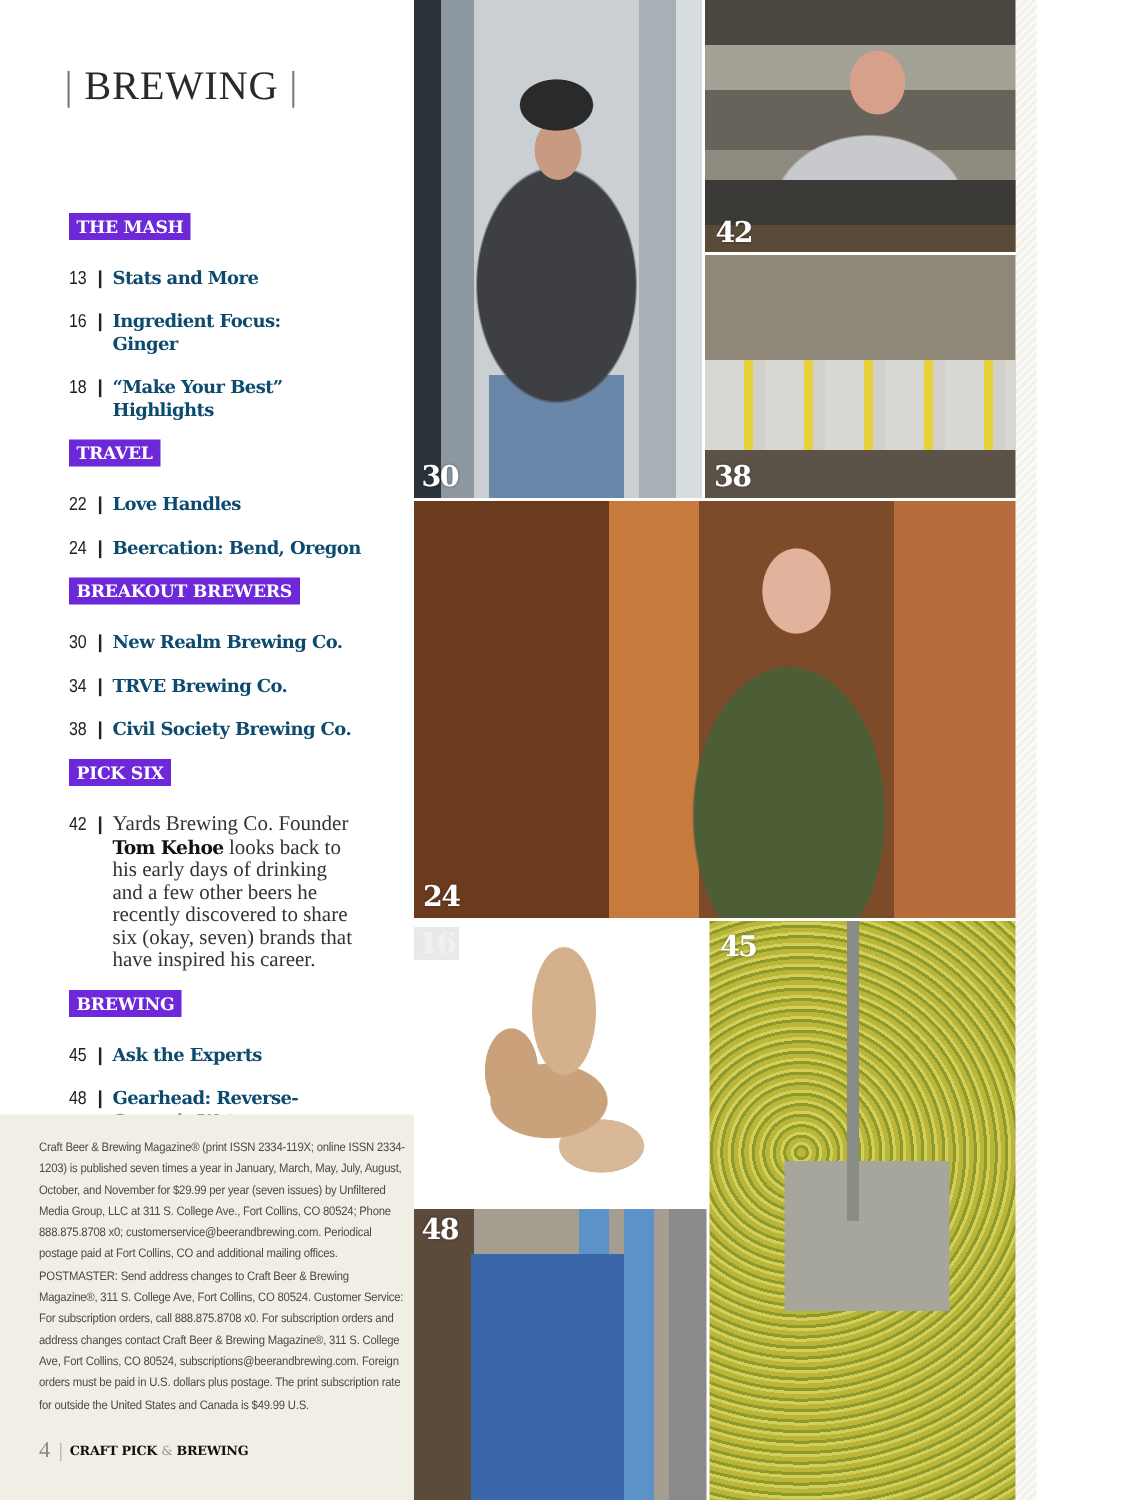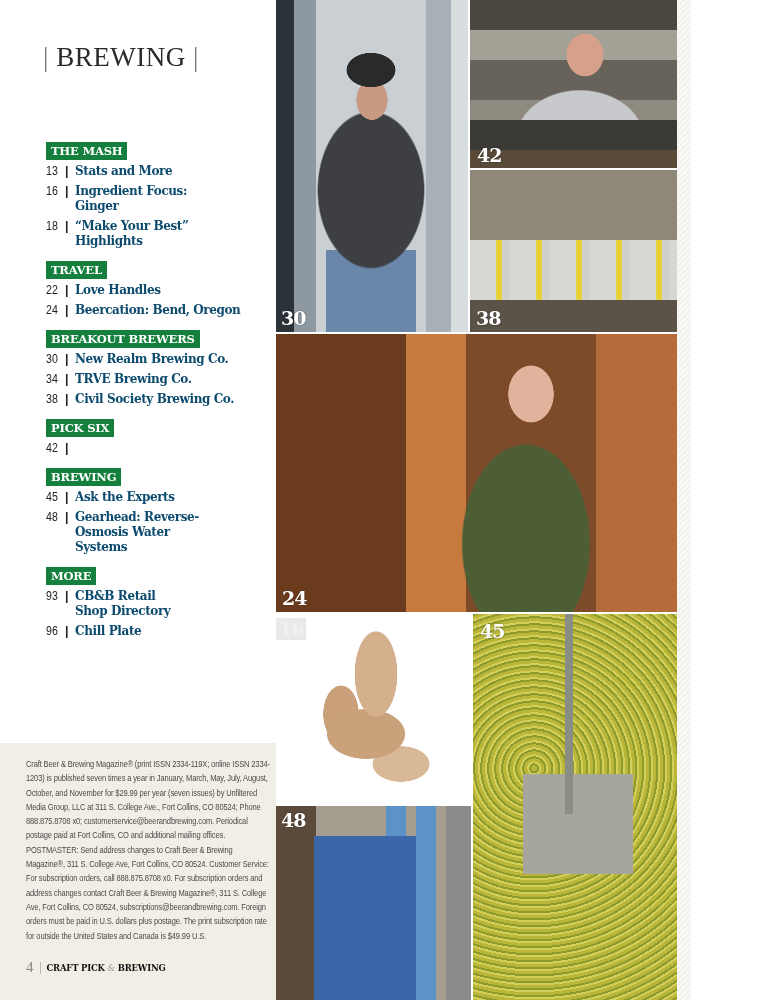--- a/index.html
+++ b/index.html
@@ -19,26 +19,26 @@
   
   .contents-title {
     position: absolute; left: 43px; top: 42px;
     font-family: "Liberation Serif", serif; font-size: 27px; color: #2a2a2a;
     letter-spacing: 0.5px; white-space: nowrap;
   }
   .contents-title .bar { color: #777; font-weight: 300; }
   .toc { position: absolute; left: 46px; top: 140px; width: 226px; }
   .section { margin-bottom: 10px; }
   .section-tag {
-    display: inline-block; background: #15803d; color: #ffffff;
+    display: inline-block; background: #6d28d9; color: #ffffff;
     font-family: "DejaVu Serif", serif; font-weight: bold; font-size: 11.5px;
     padding: 2px 5px 2px 5px; letter-spacing: -0.2px; margin-bottom: 4px;
     text-transform: uppercase;
   }
-  .entry { display: flex; align-items: flex-start; margin-bottom: 5px; }
+  .entry { display: flex; align-items: flex-start; margin-bottom: 5px; margin-top: 14px; }
   .entry .num {
     font-family: "Liberation Sans", sans-serif; font-size: 12.5px; color: #222;
     width: 19px; flex: none; line-height: 15px; transform: scaleX(0.85); transform-origin: left;
   }
   .entry .sep {
     font-family: "Liberation Sans", sans-serif; font-size: 12.5px; color: #222;
     width: 10px; flex: none; line-height: 15px; font-weight: bold;
   }
   .entry .title {
     font-family: "DejaVu Serif", serif; font-weight: bold; font-size: 12px;
@@ -191,20 +191,21 @@
         <span class="sep">|</span>
       <span class="title">Civil Society Brewing Co.</span>
     </div>
   </div>
 
   <div class="section">
     <div class="section-tag">PICK SIX</div>
     <div class="entry">
       <span class="num">42</span>
         <span class="sep">|</span>
+      <span class="desc"><span>Yards Brewing Co. Founder </span><b>Tom Kehoe</b><span> looks back to his early days of drinking and a few other beers he recently discovered to share six (okay, seven) brands that have inspired his career.</span></span>
     </div>
   </div>
 
   <div class="section">
     <div class="section-tag">BREWING</div>
     <div class="entry">
       <span class="num">45</span>
         <span class="sep">|</span>
       <span class="title">Ask the Experts</span>
     </div>

